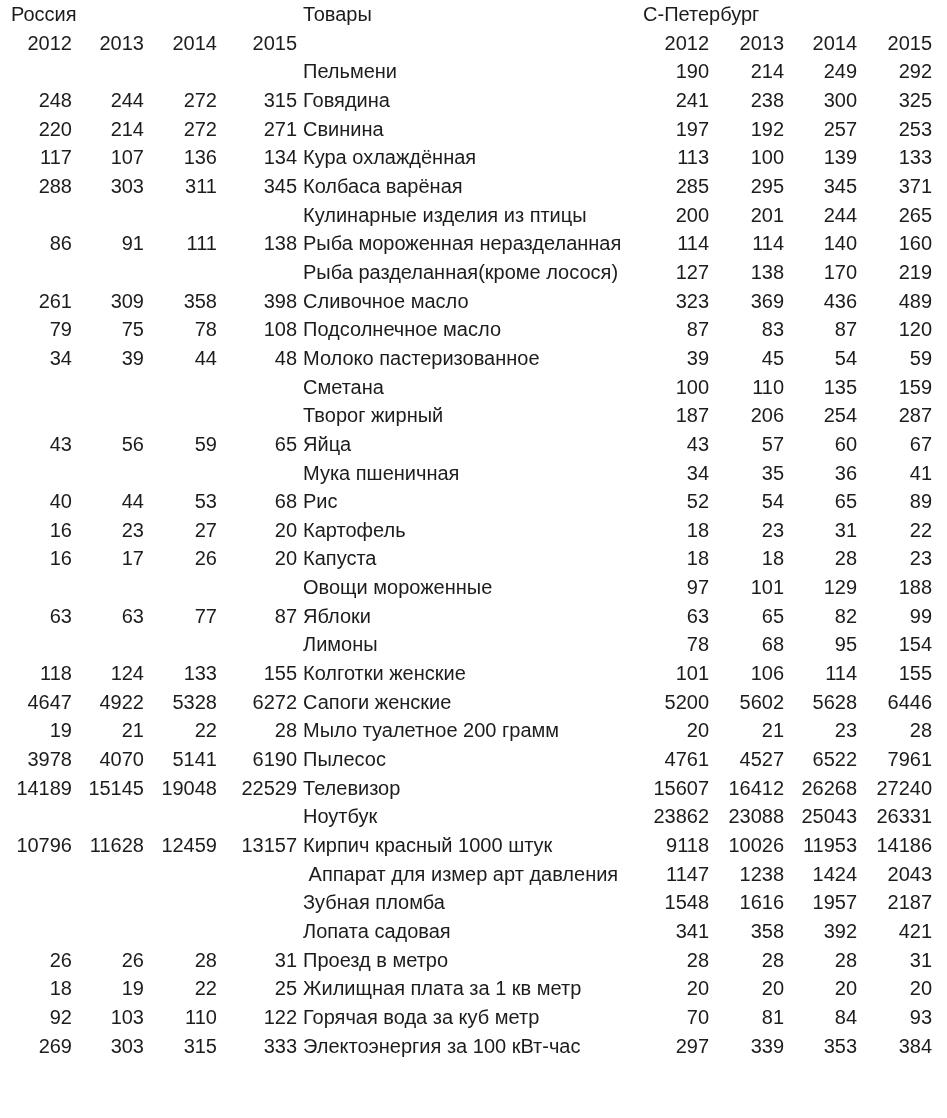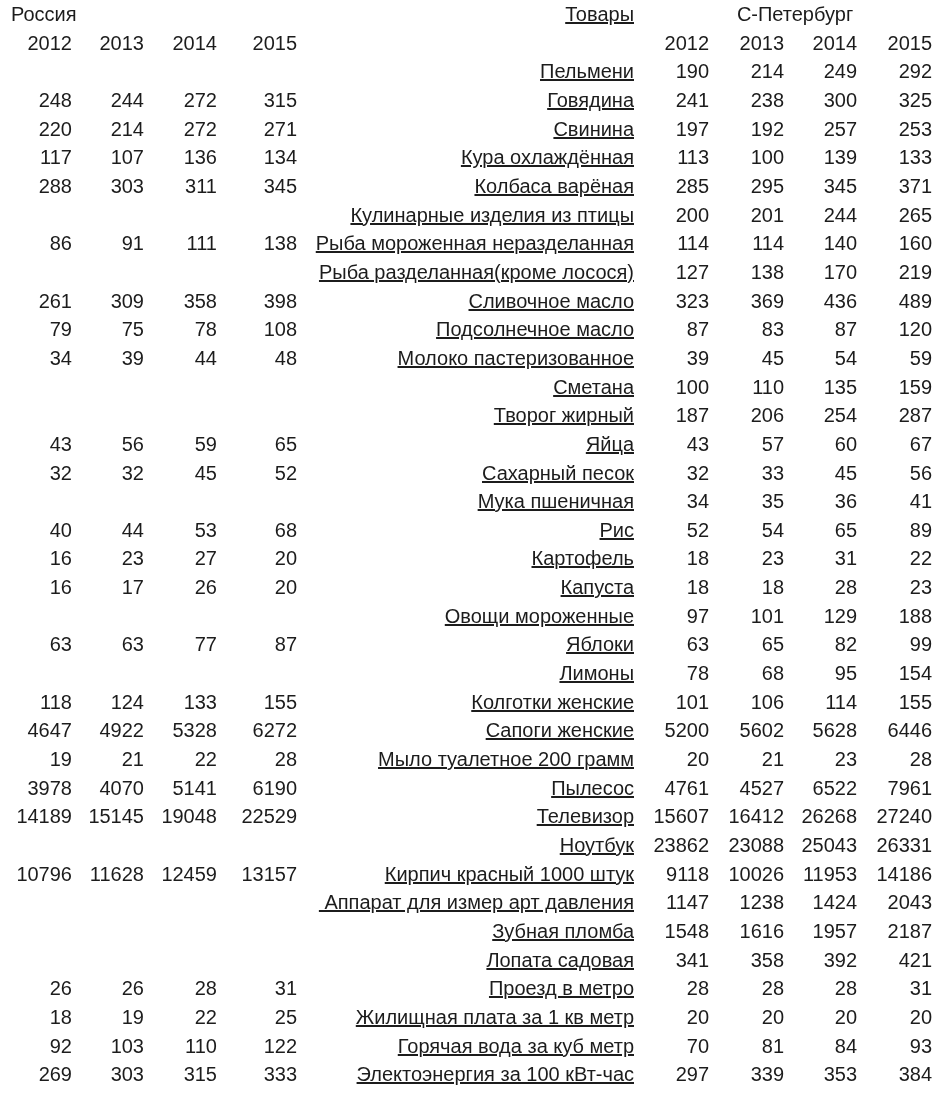--- a/index.html
+++ b/index.html
@@ -14,23 +14,23 @@
     width:947px;
   }
   td{
     padding:0;margin:0;height:28.66px;
     font-size:20px;line-height:28.66px;
     white-space:pre;overflow:hidden;
     vertical-align:middle;
   }
   td.num{text-align:right;padding-right:3px;}
   td.num-last{text-align:right;padding-right:15px;}
-  td.prod{text-align:right;padding-left:3px;text-decoration:underline;}
+  td.prod{text-align:left;padding-left:3px;}
   td.region-left{text-align:left;padding-left:11px;}
-  td.region-right{text-align:center;padding-left:9px;}
+  td.region-right{text-align:left;padding-left:9px;}
 </style>
 </head>
 <body>
 
 <table>
   <colgroup>
     <col style="width:75px">
       <col style="width:72px">
       <col style="width:73px">
       <col style="width:80px">
@@ -207,31 +207,20 @@
         <td class="num">56</td>
         <td class="num">59</td>
         <td class="num">65</td>
         <td class="prod">Яйца</td>
         <td class="num">43</td>
         <td class="num">57</td>
         <td class="num">60</td>
         <td class="num-last">67</td>
       </tr>
       <tr>
-        <td class="num">32</td>
-        <td class="num">32</td>
-        <td class="num">45</td>
-        <td class="num">52</td>
-        <td class="prod">Сахарный песок</td>
-        <td class="num">32</td>
-        <td class="num">33</td>
-        <td class="num">45</td>
-        <td class="num-last">56</td>
-      </tr>
-      <tr>
         <td class="num"></td>
         <td class="num"></td>
         <td class="num"></td>
         <td class="num"></td>
         <td class="prod">Мука пшеничная</td>
         <td class="num">34</td>
         <td class="num">35</td>
         <td class="num">36</td>
         <td class="num-last">41</td>
       </tr>

